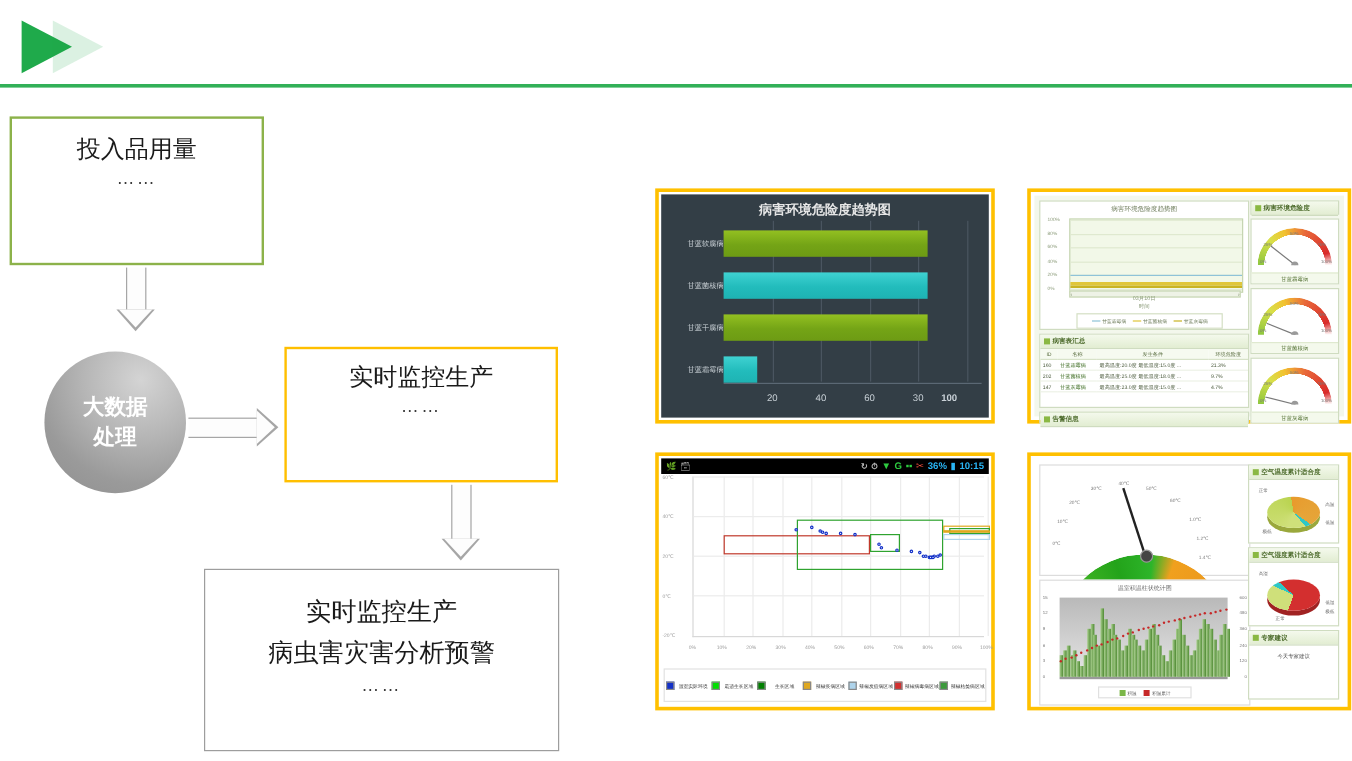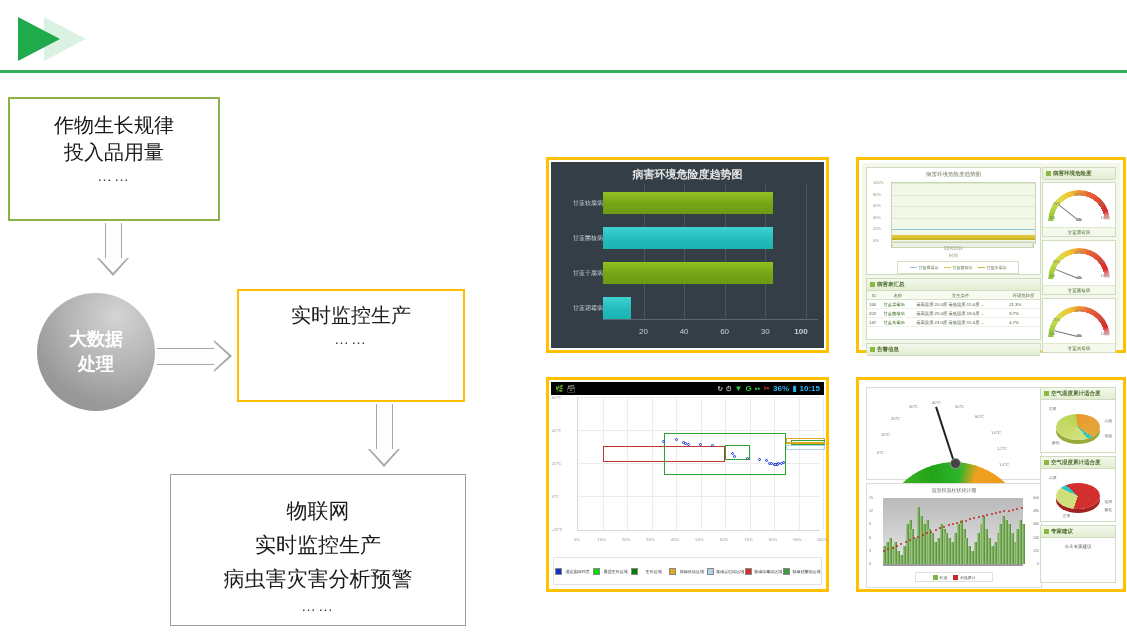--- a/index.html
+++ b/index.html
@@ -209,21 +209,20 @@
 </head>
 <body>
 
 <div id="header">
   <div id="logo-triangle"></div>
   <div id="logo-outline"></div>
   <div id="header-rule"></div>
 </div>
 
 <div id="box-inputs" class="flow-box">
-  <span class="line">作物生长规律</span>
   <span class="line">投入品用量</span>
   <span class="dots">……</span>
 </div>
 
 <div id="arrow-1" class="arrow-down">
   <div class="shaft"></div>
     <div class="head"></div>
     <div class="head-in"></div>
 </div>
 
@@ -243,21 +242,20 @@
   <span class="dots">……</span>
 </div>
 
 <div id="arrow-2" class="arrow-down">
   <div class="shaft"></div>
     <div class="head"></div>
     <div class="head-in"></div>
 </div>
 
 <div id="box-iot" class="flow-box">
-  <span class="line">物联网</span>
   <span class="line">实时监控生产</span>
   <span class="line">病虫害灾害分析预警</span>
   <span class="dots">……</span>
 </div>
 
 <div id="panel-bar" class="panel">
   <div id="barchart-inner">
     <div id="bar-title">病害环境危险度趋势图</div>
     <div id="bar-plot">
         <div class="bar-grid-v" style="left: 40.5455px;"></div>
@@ -276,21 +274,21 @@
         </div>
         <div class="bar-row" style="top: 113px; width: 223px;">
           <div class="bar-fill cyan" style="width: 28.3818px;"></div>
         </div>
       </div>
     <div id="bar-axis"></div>
   <div class="bar-xtick" style="left: 92.5455px;">20</div>
       <div class="bar-xtick" style="left: 133.091px;">40</div>
       <div class="bar-xtick" style="left: 173.636px;">60</div>
       <div class="bar-xtick" style="left: 214.182px;">30</div>
-      <div class="bar-xtick" style="left: 250px; font-weight: bold;">100</div>
+      <div class="bar-xtick" style="left: 240px; font-weight: bold;">100</div>
       <div class="bar-ylabel" style="top: 37px;">甘蓝软腐病</div>
       <div class="bar-ylabel" style="top: 72px;">甘蓝菌核病</div>
       <div class="bar-ylabel" style="top: 107px;">甘蓝干腐病</div>
       <div class="bar-ylabel" style="top: 142px;">甘蓝霜霉病</div>
     </div>
 </div>
 
 <div id="panel-dash1" class="panel">
   <div class="dash">
 

